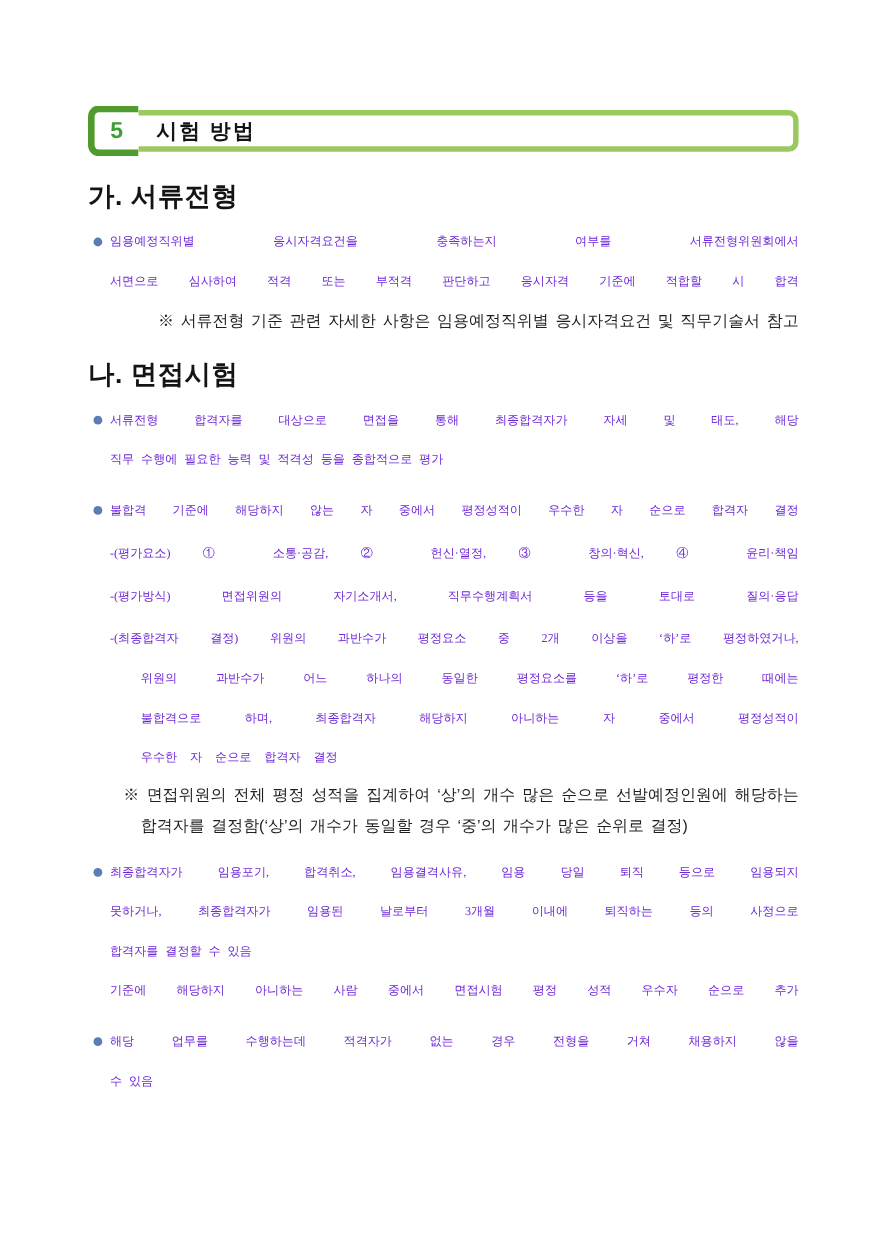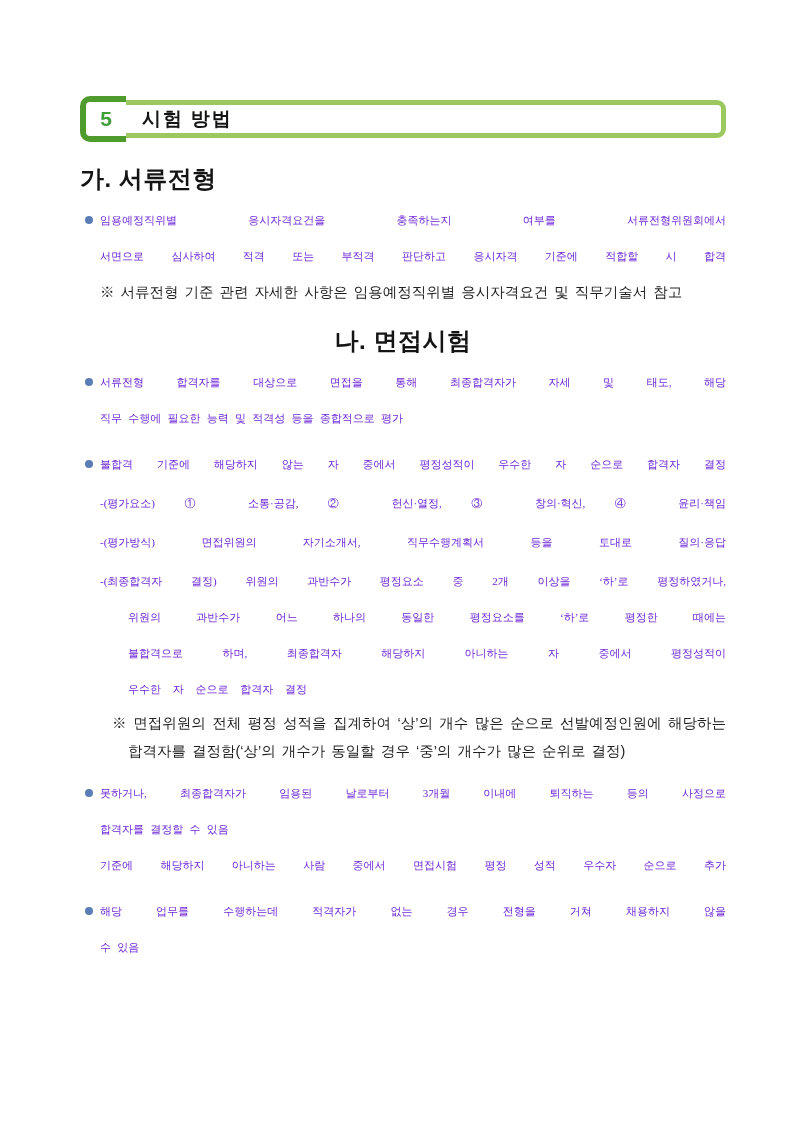--- a/index.html
+++ b/index.html
@@ -44,21 +44,21 @@
     letter-spacing:2px;
   }
 
   
   .section-heading {
     font-family:"Liberation Sans", sans-serif;
     font-size:24px; font-weight:bold; color:#141414;
     letter-spacing:0.5px; line-height:22px;
   }
   .h-ga { margin-top:26px; }
-  .h-na { margin-top:24px;text-align:center; }
+  .h-na { margin-top:24px; }
 
   
   .para {
     position:relative;
     padding-left:20px;
     font-size:11px; line-height:36px;
     word-spacing:3.5px;
     color:#6d28d9;
   }
   .para.bullet { margin-top:11px; }
@@ -74,21 +74,21 @@
   .line.j { text-align:justify; text-align-last:justify; }
   .line.ind { padding-left:28px; }
   .line.spread { word-spacing:9px; }
 
   
   .note {
     font-family:"Liberation Sans", sans-serif;
     font-size:14.5px; line-height:28px; color:#1f1f1f;
     word-spacing:2px;
   }
-  .note1 { padding-left:20px; margin-top:4px; }
+  .note1 { padding-left:20px; margin-top:4px;text-align:right; }
   .note2 { padding-left:32px; margin-top:2px; }
   .note .nline.j { text-align:justify; text-align-last:justify; }
   .note .nline.ind { padding-left:16px; }
 </style>
 </head>
 <body>
 
 <div class="page">
   <div class="content">
 
@@ -140,20 +140,21 @@
       <div class="line ind spread">우수한 자 순으로 합격자 결정</div>
     </div>
 
     <div class="note note2">
       <div class="nline j">※ 면접위원의 전체 평정 성적을 집계하여 ‘상’의 개수 많은 순으로 선발예정인원에 해당하는</div>
       <div class="nline ind">합격자를 결정함(‘상’의 개수가 동일할 경우 ‘중’의 개수가 많은 순위로 결정)</div>
     </div>
 
     <div class="para bullet gap">
       <span class="dot"></span>
+      <div class="line j">최종합격자가 임용포기, 합격취소, 임용결격사유, 임용 당일 퇴직 등으로 임용되지</div>
       <div class="line j">못하거나, 최종합격자가 임용된 날로부터 3개월 이내에 퇴직하는 등의 사정으로</div>
       <div class="line">합격자를 결정할 수 있음</div>
       <div class="line j">기준에 해당하지 아니하는 사람 중에서 면접시험 평정 성적 우수자 순으로 추가</div>
     </div>
 
     <div class="para bullet gap">
       <span class="dot"></span>
       <div class="line j">해당 업무를 수행하는데 적격자가 없는 경우 전형을 거쳐 채용하지 않을</div>
       <div class="line">수 있음</div>
     </div>

